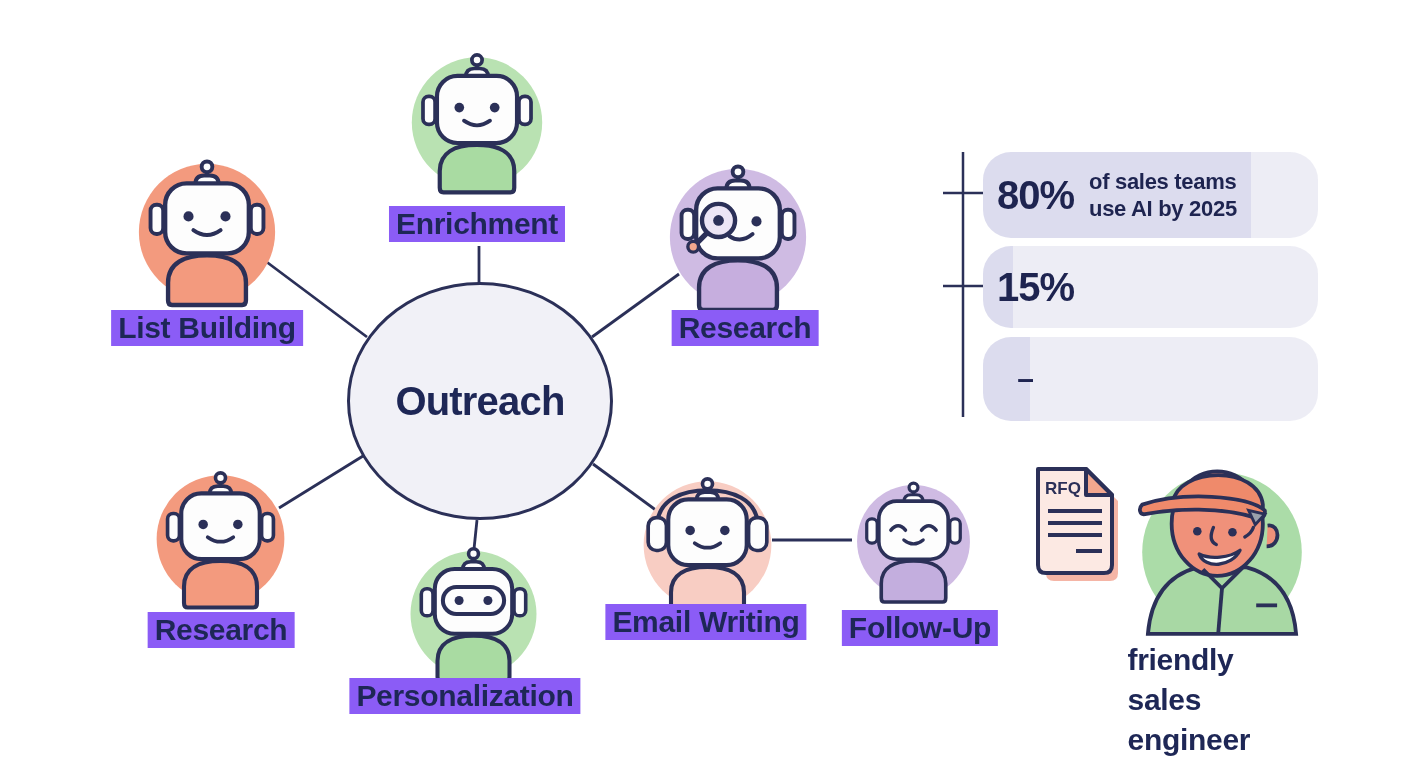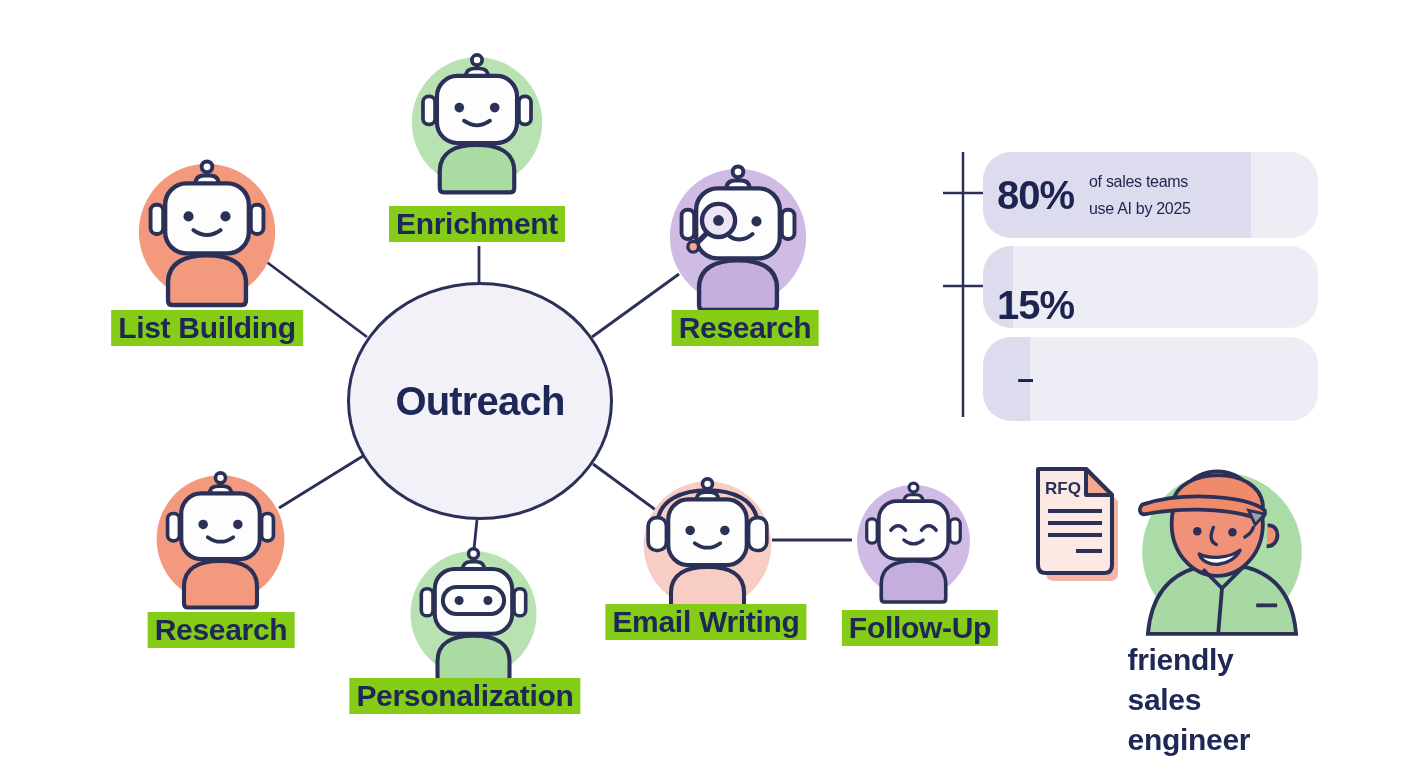--- a/index.html
+++ b/index.html
@@ -14,21 +14,21 @@
   .abs { position:absolute; }
   svg.lines { left:0; top:0; width:1408px; height:768px; pointer-events:none; }
 
   
   .node-label {
     position:absolute;
     transform:translateX(-50%);
     font-size:30px;
     font-weight:bold;
     color:#1e2756;
-    background:#84cc16;
+    background:#8b5cf6;
     padding:1px 7px;
     white-space:nowrap;
     letter-spacing:-0.3px;
   }
 
   
   .hub {
     position:absolute;
     left:347px; top:282px;
     width:266px; height:238px;
@@ -54,21 +54,21 @@
     background:linear-gradient(90deg, #dcdcee var(--fill,0%), #ededf5 var(--fill,0%));
     display:flex; align-items:center;
     padding:0 10px 0 14px;
   }
   .stat-value {
     font-size:40px; font-weight:bold; color:#1e2450;
     min-width:92px; letter-spacing:-1px;
   }
   .stat-value.dash { min-width:56px; font-size:30px; text-align:center; }
   .stat-desc {
-    font-size:16px; font-weight:400; color:#1e2450;
+    font-size:22px; font-weight:700; color:#1e2450;
     line-height:27px; white-space:pre-line; letter-spacing:-0.3px;
   }
 
   
   .fig-label {
     position:absolute;
     transform:translateX(-50%);
     font-size:30px; font-weight:bold; color:#1e2756;
     text-align:left; line-height:40px; white-space:pre-line;
     letter-spacing:-0.3px;
@@ -210,21 +210,21 @@
 <svg class="abs" style="left: 853px; top: 477px; width: 121px; height: 129px; --circle: #cfbbe3; --body: #c3aede;">
     <use href="#robot-happy"></use>
   </svg>
 <div class="node-label" style="left:920px;top:610px">Follow-Up</div>
 
 <div class="stat-box" style="top: 152px; height: 86px; --fill: 80%;">
   <div class="stat-value">80%</div>
   <div class="stat-desc">of sales teams
 use AI by 2025</div>
 </div>
-<div class="stat-box" style="top: 246px; height: 82px; align-items: flex-end; --fill: 9%;">
+<div class="stat-box" style="top: 246px; height: 82px; --fill: 9%;">
   <div class="stat-value">15%</div>
 </div>
 <div class="stat-box" style="top: 337px; height: 84px; --fill: 14%;">
   <div class="stat-value dash">–</div>
 </div>
 
 <svg class="abs" style="left:1028px;top:463px;width:98px;height:124px" viewBox="0 0 98 124">
   <path d="M18 14 L66 14 L90 38 L90 110 Q90 118 82 118 L26 118 Q18 118 18 110 Z" fill="#f5b5a6"></path>
   <path d="M10 6 L58 6 L84 32 L84 102 Q84 110 76 110 L18 110 Q10 110 10 102 Z" fill="#fce9e3" stroke="#2b3058" stroke-width="4" stroke-linejoin="round"></path>
   <path d="M58 6 L84 32 L58 32 Z" fill="#f2a78e" stroke="#2b3058" stroke-width="4" stroke-linejoin="round"></path>

